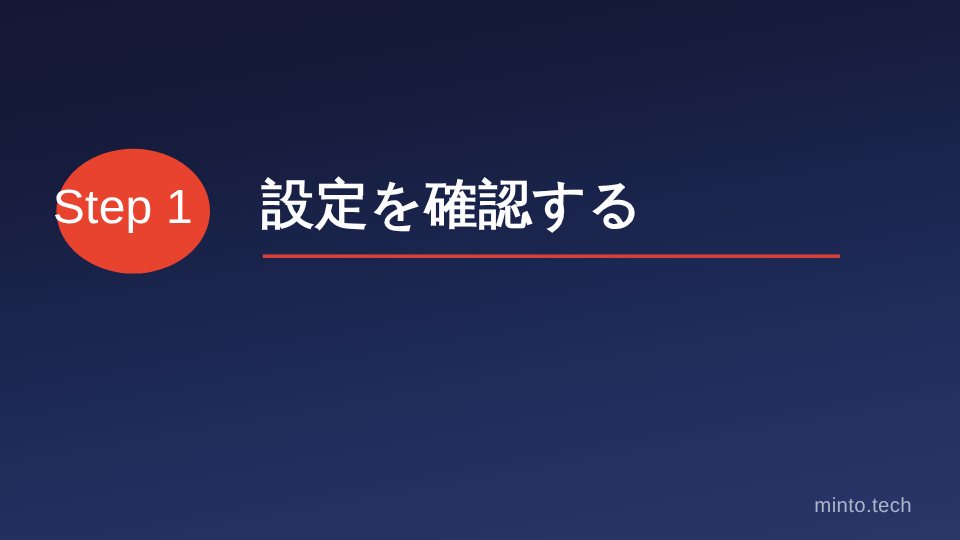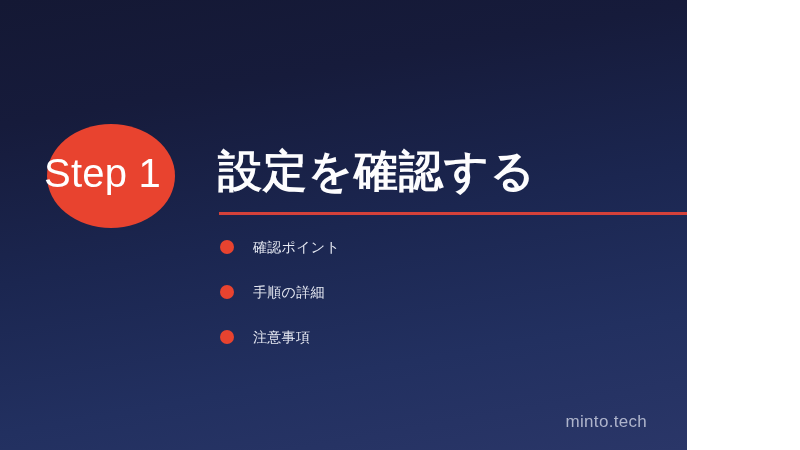--- a/index.html
+++ b/index.html
@@ -8,21 +8,21 @@
   }
   body {
     width: 800px;
     height: 450px;
     overflow: hidden;
     font-family: "Liberation Sans", "DejaVu Sans", sans-serif;
   }
 
   .slide {
     position: relative;
-    width: 687px;
+    width: 800px;
     height: 450px;
     background: linear-gradient(170deg,
                 #141834 0%,
                 #161b3b 22%,
                 #1b2650 50%,
                 #223060 76%,
                 #2a3668 100%);
     overflow: hidden;
   }
 
@@ -125,34 +125,16 @@
 
 <div class="slide">
 
   <div class="step-badge"></div>
   <div class="step-label">Step 1</div>
 
   <div class="title">設定を確認する</div>
 
   <div class="title-rule"></div>
 
-  <div class="bullets">
-
-    <div class="bullet-row">
-      <span class="bullet-dot"></span>
-      <span class="bullet-text">確認ポイント</span>
-    </div>
-
-    <div class="bullet-row">
-      <span class="bullet-dot"></span>
-      <span class="bullet-text">手順の詳細</span>
-    </div>
-
-    <div class="bullet-row">
-      <span class="bullet-dot"></span>
-      <span class="bullet-text">注意事項</span>
-    </div>
-
-  </div>
 
   <div class="watermark">minto.tech</div>
 
 </div>
 
 </body></html>

